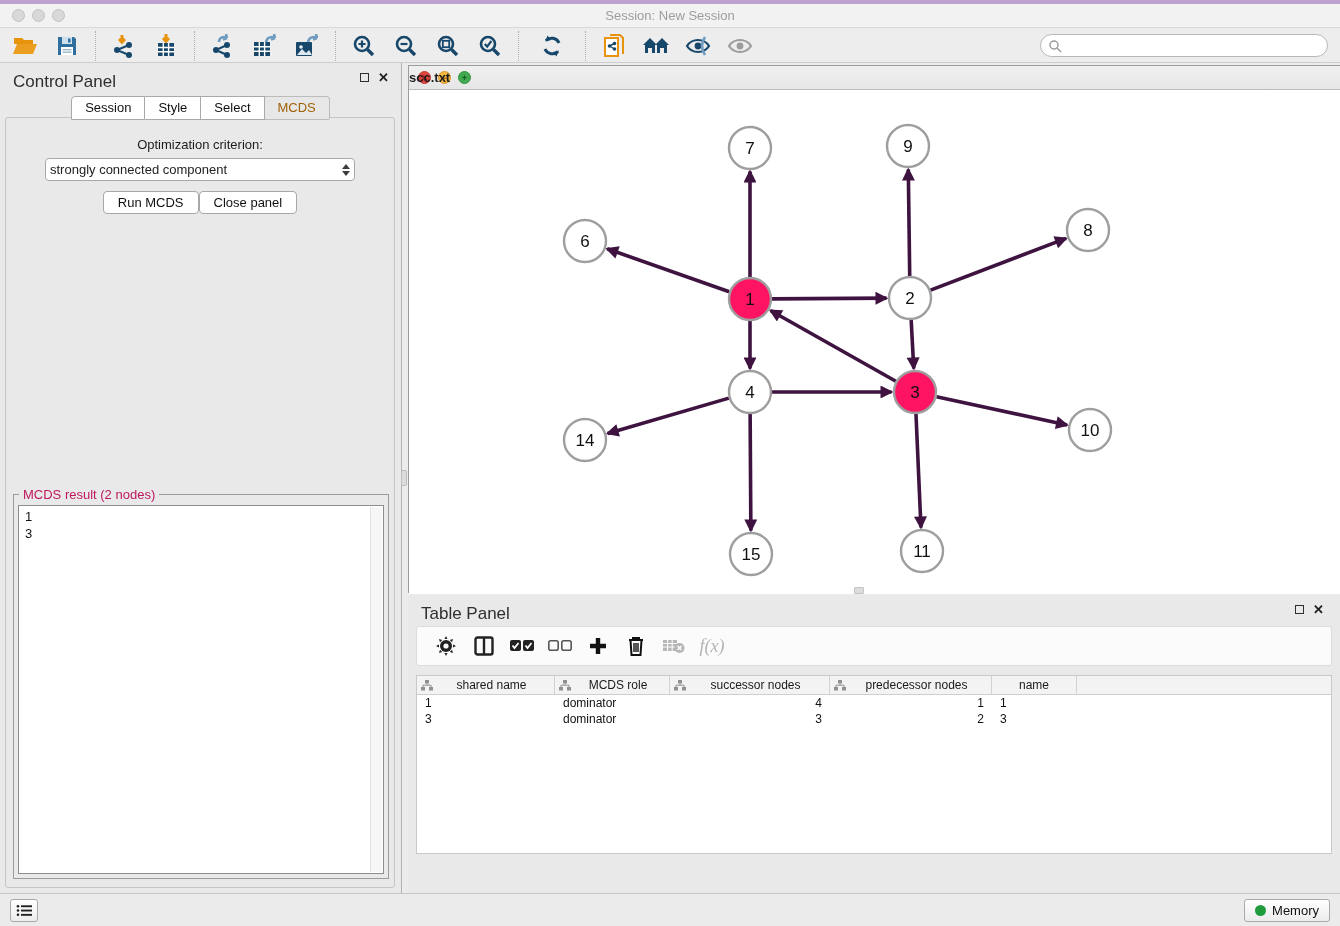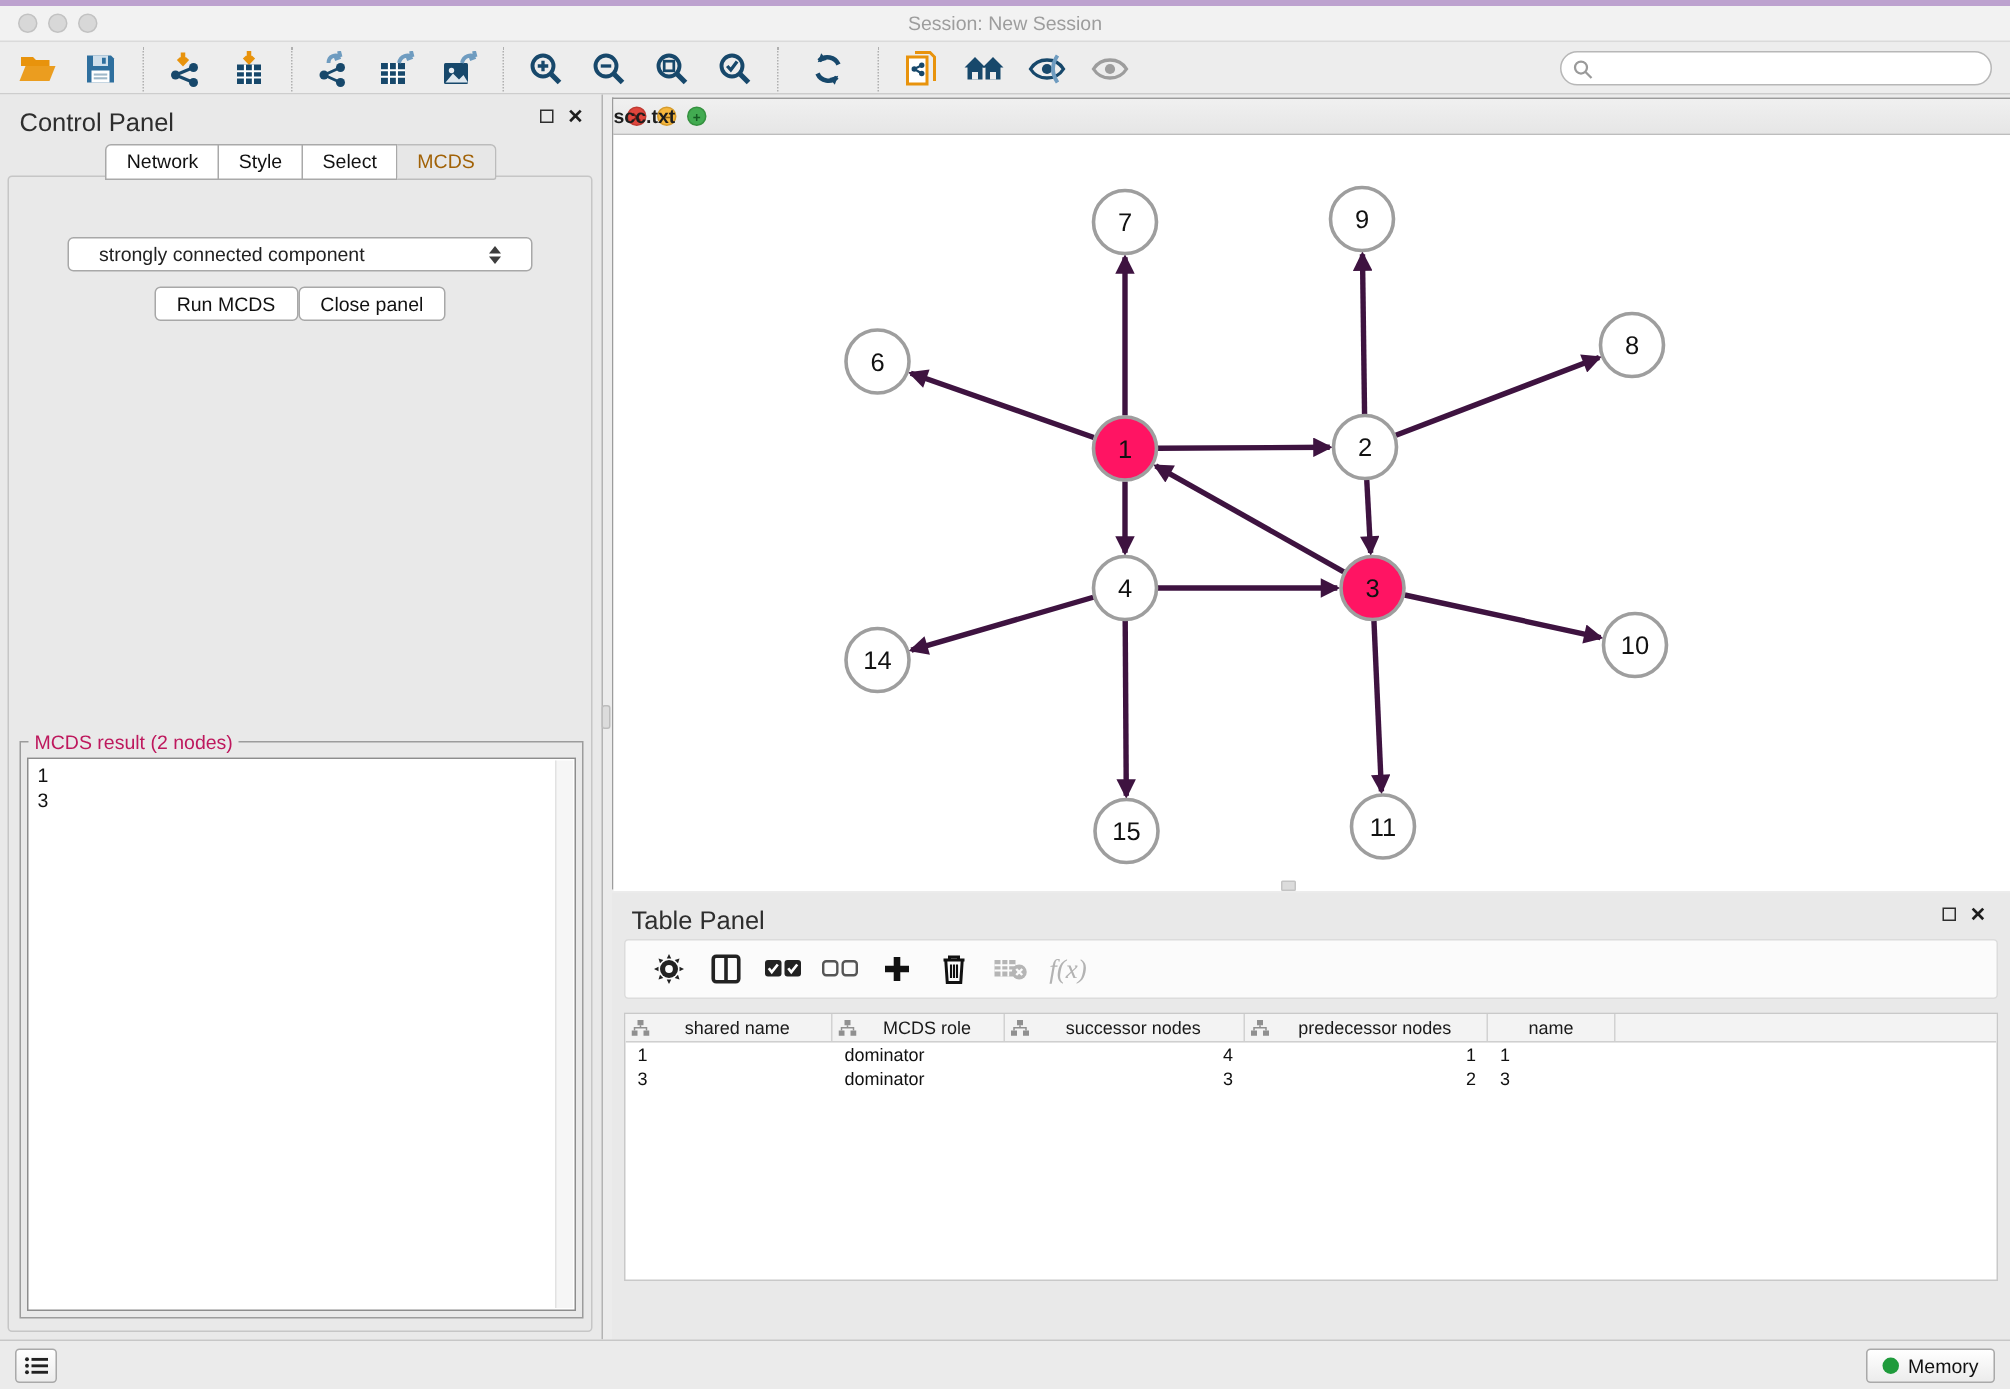--- a/index.html
+++ b/index.html
@@ -29,21 +29,21 @@
   .ph-close { font-size:13px; font-weight:bold; color:#1d1d1d; line-height:11px; }
 
   .cp-tabs { position:absolute; top:33px; left:0; right:0; display:flex; justify-content:center; z-index:2; }
   .cp-tabs .tab { font-size:13px; padding:3px 13px 4px; background:#fff; border:1px solid #a9a9a9; border-left:none; color:#111; }
   .cp-tabs .tab:first-child { border-left:1px solid #a9a9a9; border-top-left-radius:4px; }
   .cp-tabs .tab:last-child { border-top-right-radius:4px; border-bottom-right-radius:2px; }
   .cp-tabs .tab.active { background:#e7e7e7; color:#a16207; border-color:#bcbcbc; }
 
   .cp-pane { position:absolute; left:5px; right:6px; top:54px; bottom:5px; border:1px solid #c6c6c6; border-radius:3px; background:#e9e9e9; }
   .opt-label { position:absolute; top:19px; left:0; right:0; text-align:center; font-size:13px; color:#1c1c1c; }
-  .dropdown { position:absolute; left:39px; top:40px; width:310px; height:23px; background:#fff; border:1px solid #a8a8a8; border-radius:4px; display:flex; align-items:center; padding:0 20px; font-size:13px; }
+  .dropdown { position:absolute; left:39px; top:40px; width:310px; height:23px; background:#fff; border:1px solid #a8a8a8; border-radius:4px; display:flex; align-items:center; padding:0 4px; font-size:13px; }
   .dropdown .dd-label { flex:1; }
   .dd-arrows { display:flex; flex-direction:column; gap:2px; align-items:center; }
   .dd-arrows i { display:block; width:0; height:0; border-left:4px solid transparent; border-right:4px solid transparent; }
   .dd-up { border-bottom:5px solid #3d3d3d; }
   .dd-down { border-top:5px solid #3d3d3d; }
   .cp-btnrow { position:absolute; top:73px; left:0; right:0; display:flex; justify-content:center; }
   .btn { background:#fff; border:1px solid #a8a8a8; border-radius:4px; font-size:13px; padding:3px 14px; color:#111; font-family:"Liberation Sans",sans-serif; }
 
   .result-box { position:absolute; left:7px; right:5px; top:376px; bottom:8px; border:1px solid #9c9c9c; }
   .result-legend { position:absolute; top:-8px; left:5px; background:#e9e9e9; padding:0 4px; font-size:13px; color:#be185d; }
@@ -242,26 +242,27 @@
 
 <div class="control-panel">
   <div class="panel-header">
     <span class="ph-title">Control Panel</span>
     <span class="ph-btns">
       <span class="ph-float"></span>
       <span class="ph-close">✕</span>
     </span>
   </div>
   <div class="cp-tabs" id="cp-tabs">
-      <div class="tab">Network</div>
+      <div class="tab">Session</div>
       <div class="tab">Style</div>
       <div class="tab">Select</div>
       <div class="tab active">MCDS</div>
     </div>
   <div class="cp-pane">
+    <div class="opt-label">Optimization criterion:</div>
     <div class="dropdown">
       <span class="dd-label">strongly connected component</span>
       <span class="dd-arrows">
           <i class="dd-up"></i>
           <i class="dd-down"></i>
         </span>
     </div>
     <div class="cp-btnrow">
       <button class="btn">Run MCDS</button>
       <button class="btn">Close panel</button>

